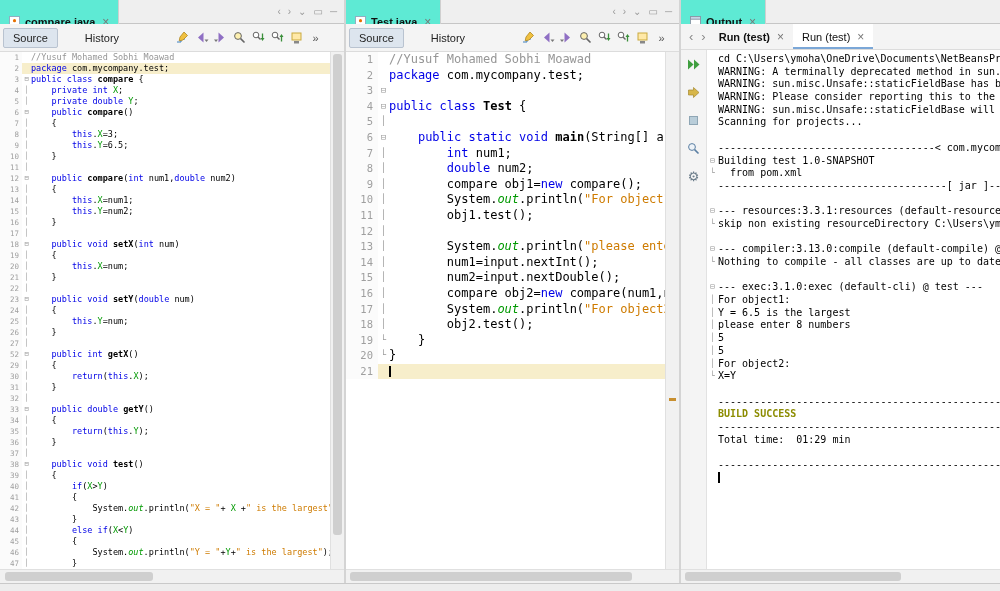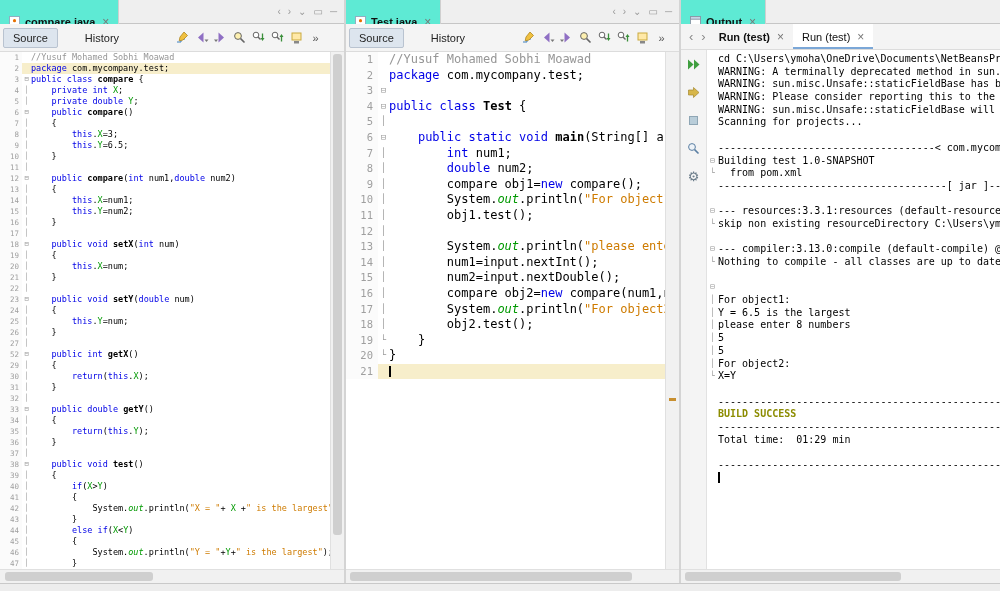--- a/index.html
+++ b/index.html
@@ -379,21 +379,21 @@
           <div class="out-line"><span class="fold">⊟</span><span class="otext">Building test 1.0-SNAPSHOT</span></div>
           <div class="out-line"><span class="fold">└</span><span class="otext">  from pom.xml</span></div>
           <div class="out-line"><span class="fold"> </span><span class="otext">--------------------------------------[ jar ]-----------------------</span></div>
           <div class="out-line"><span class="fold"> </span><span class="otext"></span></div>
           <div class="out-line"><span class="fold">⊟</span><span class="otext">--- resources:3.3.1:resources (default-resources)</span></div>
           <div class="out-line"><span class="fold">└</span><span class="otext">skip non existing resourceDirectory C:\Users\ymoha</span></div>
           <div class="out-line"><span class="fold"> </span><span class="otext"></span></div>
           <div class="out-line"><span class="fold">⊟</span><span class="otext">--- compiler:3.13.0:compile (default-compile) @ te</span></div>
           <div class="out-line"><span class="fold">└</span><span class="otext">Nothing to compile - all classes are up to date.</span></div>
           <div class="out-line"><span class="fold"> </span><span class="otext"></span></div>
-          <div class="out-line"><span class="fold">⊟</span></div>
+          <div class="out-line"><span class="fold">⊟</span><span class="otext">--- exec:3.1.0:exec (default-cli) @ test ---</span></div>
           <div class="out-line"><span class="fold">│</span><span class="otext">For object1:</span></div>
           <div class="out-line"><span class="fold">│</span><span class="otext">Y = 6.5 is the largest</span></div>
           <div class="out-line"><span class="fold">│</span><span class="otext">please enter 8 numbers</span></div>
           <div class="out-line"><span class="fold">│</span><span class="otext">5</span></div>
           <div class="out-line"><span class="fold">│</span><span class="otext">5</span></div>
           <div class="out-line"><span class="fold">│</span><span class="otext">For object2:</span></div>
           <div class="out-line"><span class="fold">└</span><span class="otext">X=Y</span></div>
           <div class="out-line"><span class="fold"> </span><span class="otext"></span></div>
           <div class="out-line"><span class="fold"> </span><span class="otext">---------------------------------------------------------------</span></div>
           <div class="out-line success"><span class="fold"> </span><span class="otext">BUILD SUCCESS</span></div>

